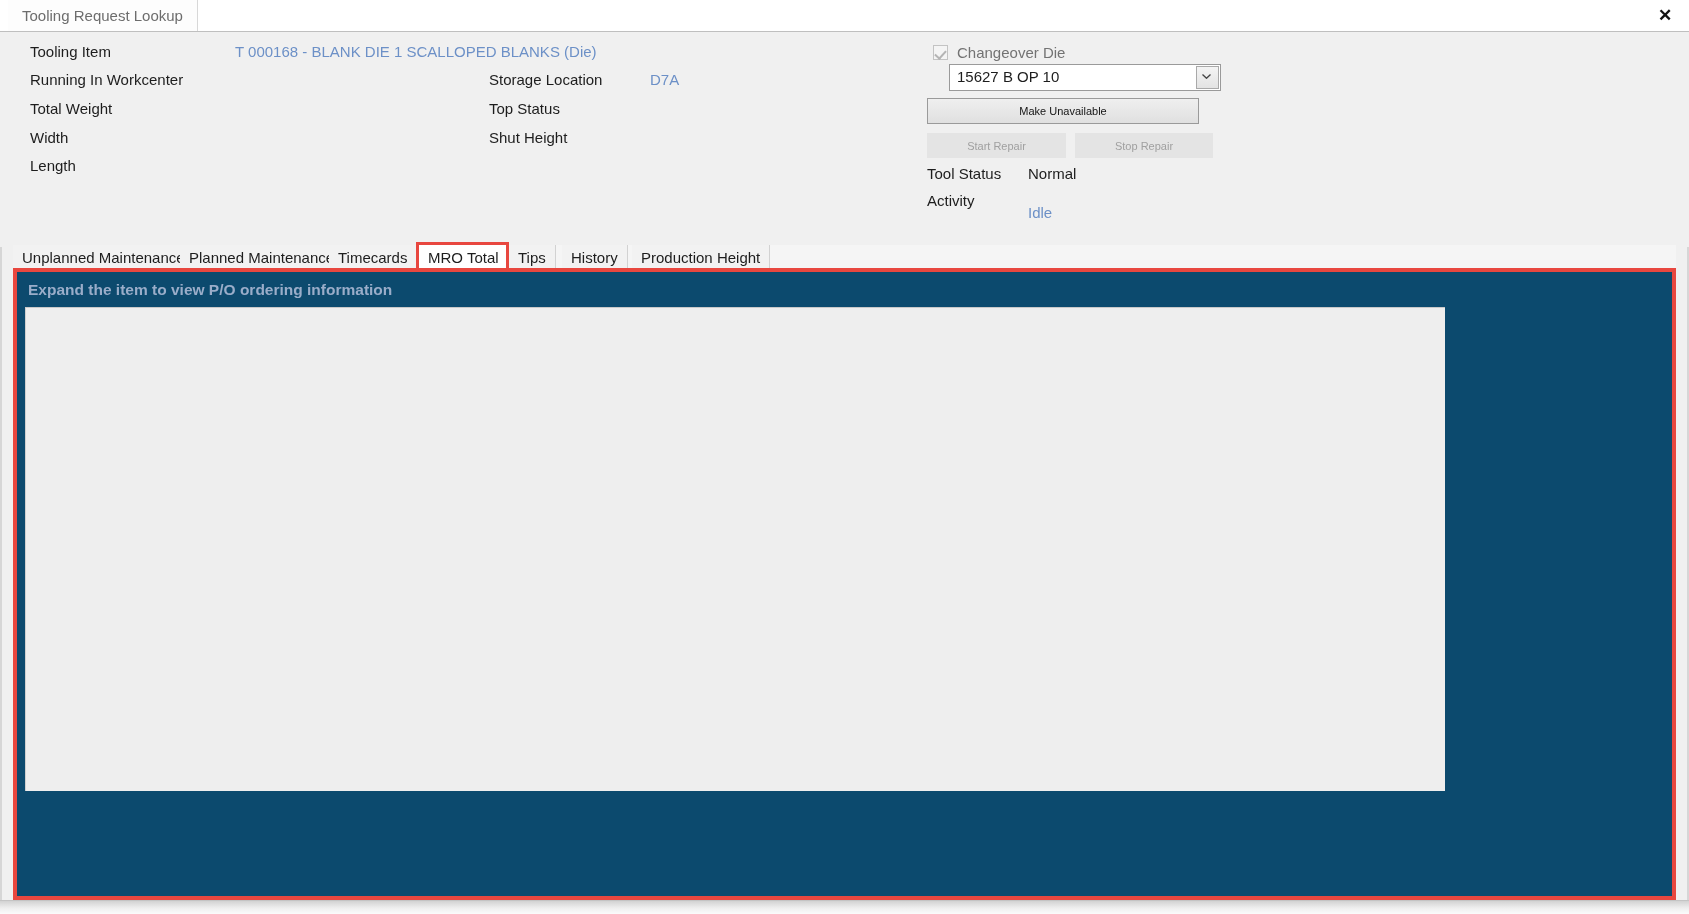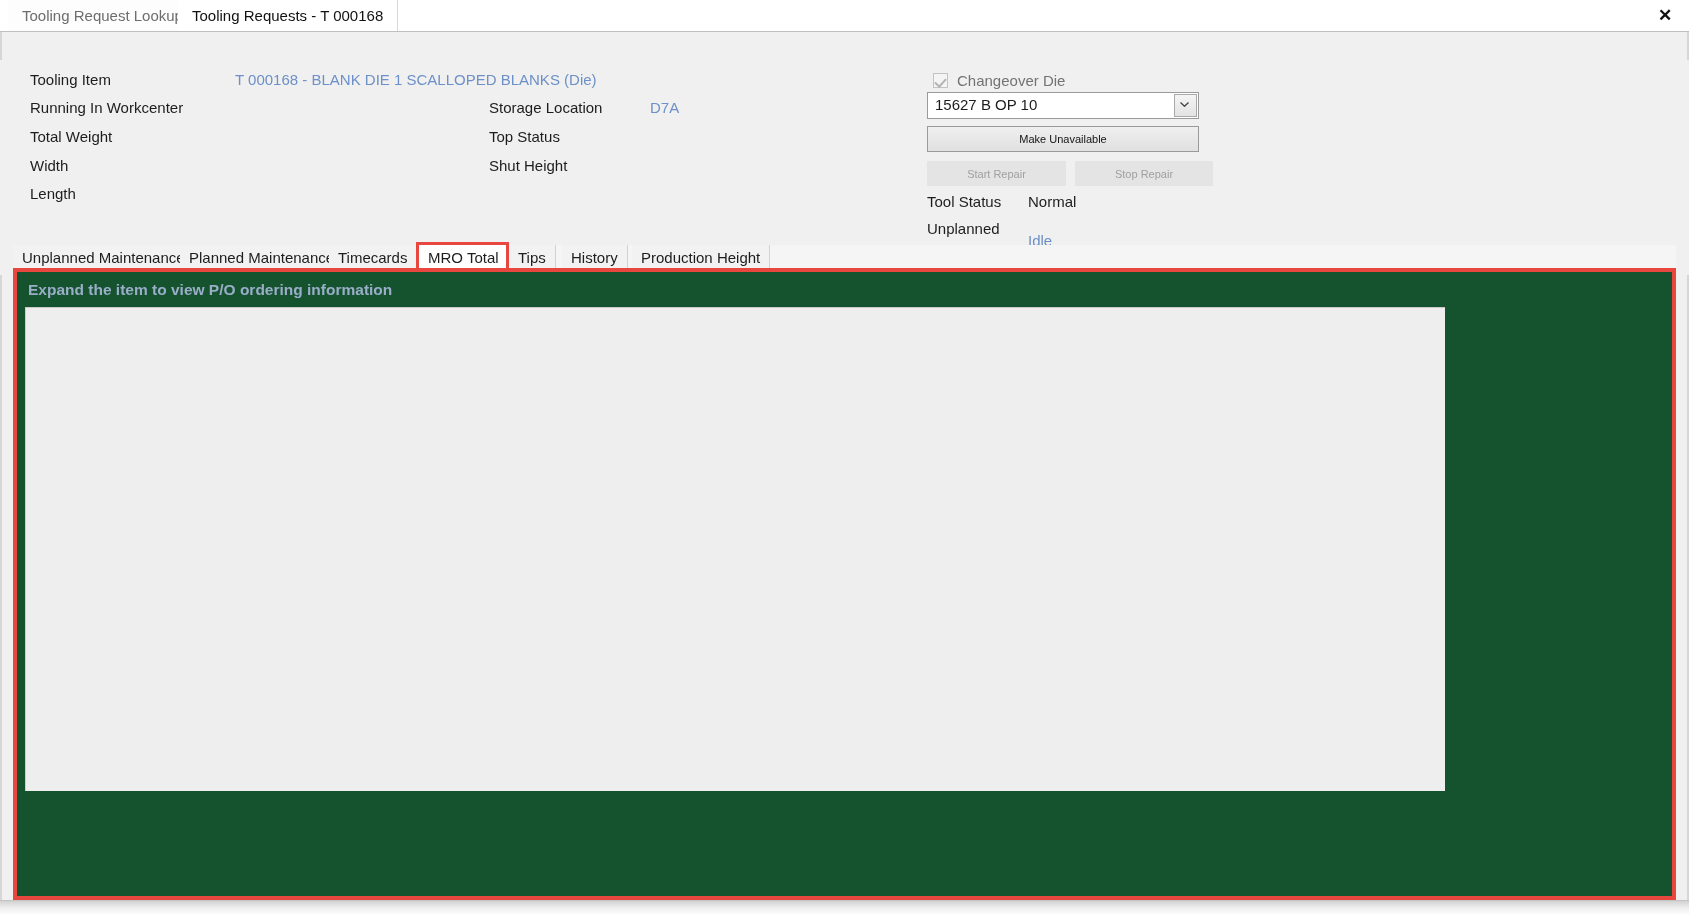--- a/index.html
+++ b/index.html
@@ -81,21 +81,20 @@
   }
 
   
   #detail-region {
     position: absolute;
     left: 0;
     top: 32px;
     width: 1689px;
     height: 215px;
     background: #f0f0f0;
-    margin-top: 28px;
   }
 
   .fld-label {
     position: absolute;
     font-size: 15px;
     color: #1d1d1d;
     white-space: nowrap;
   }
   .fld-value {
     position: absolute;
@@ -134,21 +133,21 @@
     border-width: 0 2px 2px 0;
     transform: rotate(42deg);
   }
   #changeover-label {
     color: #737373;
     font-size: 15px;
   }
 
   #op-combo {
     position: absolute;
-    left: 927px;
+    left: 949px;
     top: 32px;
     width: 272px;
     height: 27px;
     background: #ffffff;
     border: 1px solid #9a9a9a;
     box-sizing: border-box;
   }
   #op-combo-value {
     position: absolute;
     left: 7px;
@@ -260,21 +259,21 @@
     pointer-events: none;
   }
 
   
   #tab-content {
     position: absolute;
     left: 13px;
     top: 271px;
     width: 1663px;
     height: 629px;
-    background: #14532d;
+    background: #0c4a6e;
     box-sizing: border-box;
   }
   
   #content-highlight {
     position: absolute;
     left: 13px;
     top: 268px;
     width: 1663px;
     height: 632px;
     border: 4px solid #e8473f;
@@ -335,23 +334,20 @@
 
 <div id="app-window">
 
   <div id="tabstrip-topline"></div>
   <div id="window-tabstrip">
 
     <div class="wtab inactive" style="left:8px;">
       <span>Tooling Request Lookup</span>
     </div>
 
-    <div class="wtab active" style="left:178px;">
-      <span>Tooling Requests - T 000168</span>
-    </div>
 
     <div id="window-close">✕</div>
   </div>
 
   <div id="left-edge"></div>
   <div id="right-edge"></div>
 
   <div id="detail-region">
 
     <div class="fld-label" style="left:30px; top:11px;">Tooling Item</div>
@@ -394,21 +390,21 @@
     <div class="btn disabled" id="btn-start-repair">
       <span>Start Repair</span>
     </div>
     <div class="btn disabled" id="btn-stop-repair">
       <span>Stop Repair</span>
     </div>
 
     <div class="fld-label" style="left:927px; top:133px;">Tool Status</div>
     <div class="fld-value plain" style="left:1028px; top:133px;">Normal</div>
 
-    <div class="fld-label" style="left:927px; top:160px;">Unplanned</div>
+    <div class="fld-label" style="left:927px; top:160px;">Activity</div>
     <div class="fld-value" style="left:1028px; top:172px;">Idle</div>
   </div>
 
   <div id="inner-tabbar">
     <div id="inner-tabbar-bg"></div>
 
     <div class="itab" style="left:0px;">
       <span>Unplanned Maintenance</span>
     </div>
     <div class="itab" style="left:167px;">

